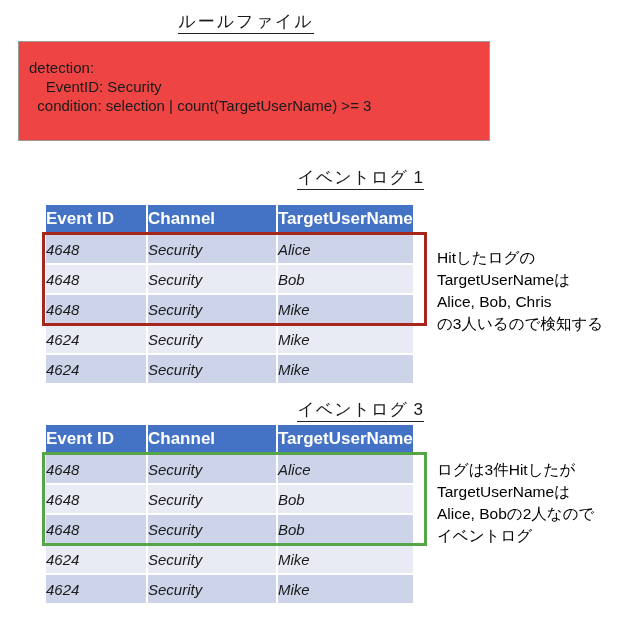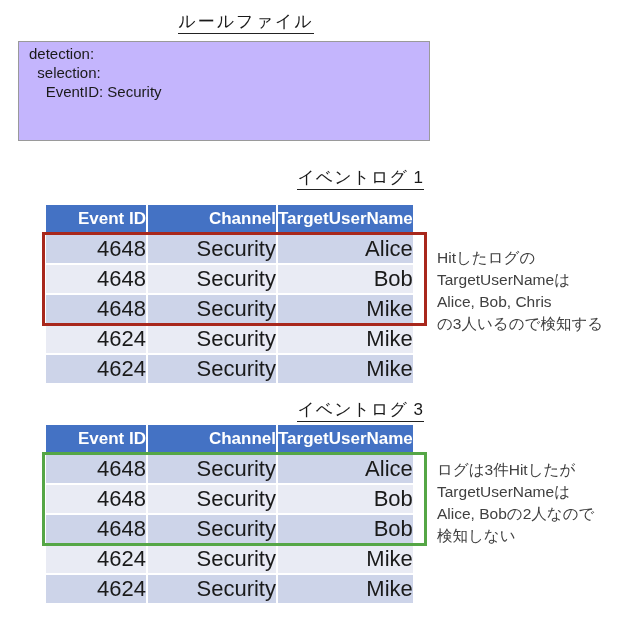--- a/index.html
+++ b/index.html
@@ -8,71 +8,71 @@
     position:relative; width:643px; height:630px; background:#ffffff;
     font-family:"Liberation Sans","DejaVu Sans",sans-serif; color:#111; overflow:hidden;
   }
   
   .rule-title {
     position:absolute; left:40px; top:10px; width:412px;
     text-align:center; font-size:17px; color:#1a1a1a; letter-spacing:2px;
   }
   .u { border-bottom:1.5px solid #222; padding-bottom:2px; }
   .rule-box {
-    position:absolute; left:18px; top:41px; width:412px; height:100px;
-    border:1px solid #9a9a9a; background:#c4b5fd;
-    padding:2px 0 0 10px; font-size:15px; line-height:19px;
+    position:absolute; left:18px; top:41px; width:472px; height:100px;
+    border:1px solid #9a9a9a; background:#ef4444;
+    padding:16px 0 0 10px; font-size:15px; line-height:19px;
   }
   .rule-line { white-space:pre; color:#1a1a1a; }
   
   .log-title {
     position:absolute; left:46px; width:378px; text-align:right;
     font-size:17px; color:#1a1a1a; letter-spacing:1px;
   }
   .log-title.t1 { top:166px; }
   .log-title.t2 { top:398px; }
   
   table.log-table {
     position:absolute; left:44px; border-collapse:separate; border-spacing:2px;
   }
   table.t1 { top:203px; }
   table.t2 { top:423px; }
-  th, td { text-align:right; vertical-align:middle; height:28px; }
+  th, td { text-align:left; vertical-align:middle; height:28px; }
   th { background:#4472c4; color:#ffffff; font-weight:bold; font-size:17px; }
-  td { font-size:22px; color:#1a1a1a; }
+  td { font-size:15px; color:#1a1a1a;font-style:italic; }
   .c1 { width:100px; } .c2 { width:128px; } .c3 { width:134px; }
   tr.dark td { background:#cdd4e9; }
   tr.light td { background:#e9ebf4; }
   
   .hl {
     position:absolute; left:42px; width:385px; height:94px;
     border:3px solid #000; background:transparent;
   }
   .hl.r1 { top:232px; }
   .hl.r2 { top:452px; }
   
   .annot {
     position:absolute; left:437px; width:202px;
-    font-size:15.5px; line-height:22px; color:#404040; white-space:pre-line;
+    font-size:15.5px; line-height:22px; color:#000000; white-space:pre-line;
   }
   .annot.a1 { top:247px; }
   .annot.a2 { top:459px; }
 </style>
 </head>
 <body>
 
 <div class="page">
 
   <div class="rule-title">
     <span class="u">ルールファイル</span>
   </div>
   <div class="rule-box">
     <div class="rule-line">detection:</div>
-    <div class="rule-line">  selection:</div>
     <div class="rule-line">    EventID: Security</div>
+    <div class="rule-line">  condition: selection | count(TargetUserName) &gt;= 3</div>
   </div>
 
   <div class="log-title t1">
     <span class="u">イベントログ 1</span>
   </div>
   <table class="log-table t1">
     <thead>
       <tr>
         <th class="c1">Event ID</th>
         <th class="c2">Channel</th>
@@ -149,15 +149,15 @@
         <td>4624</td>
         <td>Security</td>
         <td>Mike</td>
       </tr>
     </tbody>
   </table>
   <div class="hl r2" style="border-color: rgb(85, 166, 70);"></div>
   <div class="annot a2">ログは3件Hitしたが
 TargetUserNameは
 Alice, Bobの2人なので
-検知しない</div>
+イベントログ</div>
 
 </div>
 
 </body></html>

